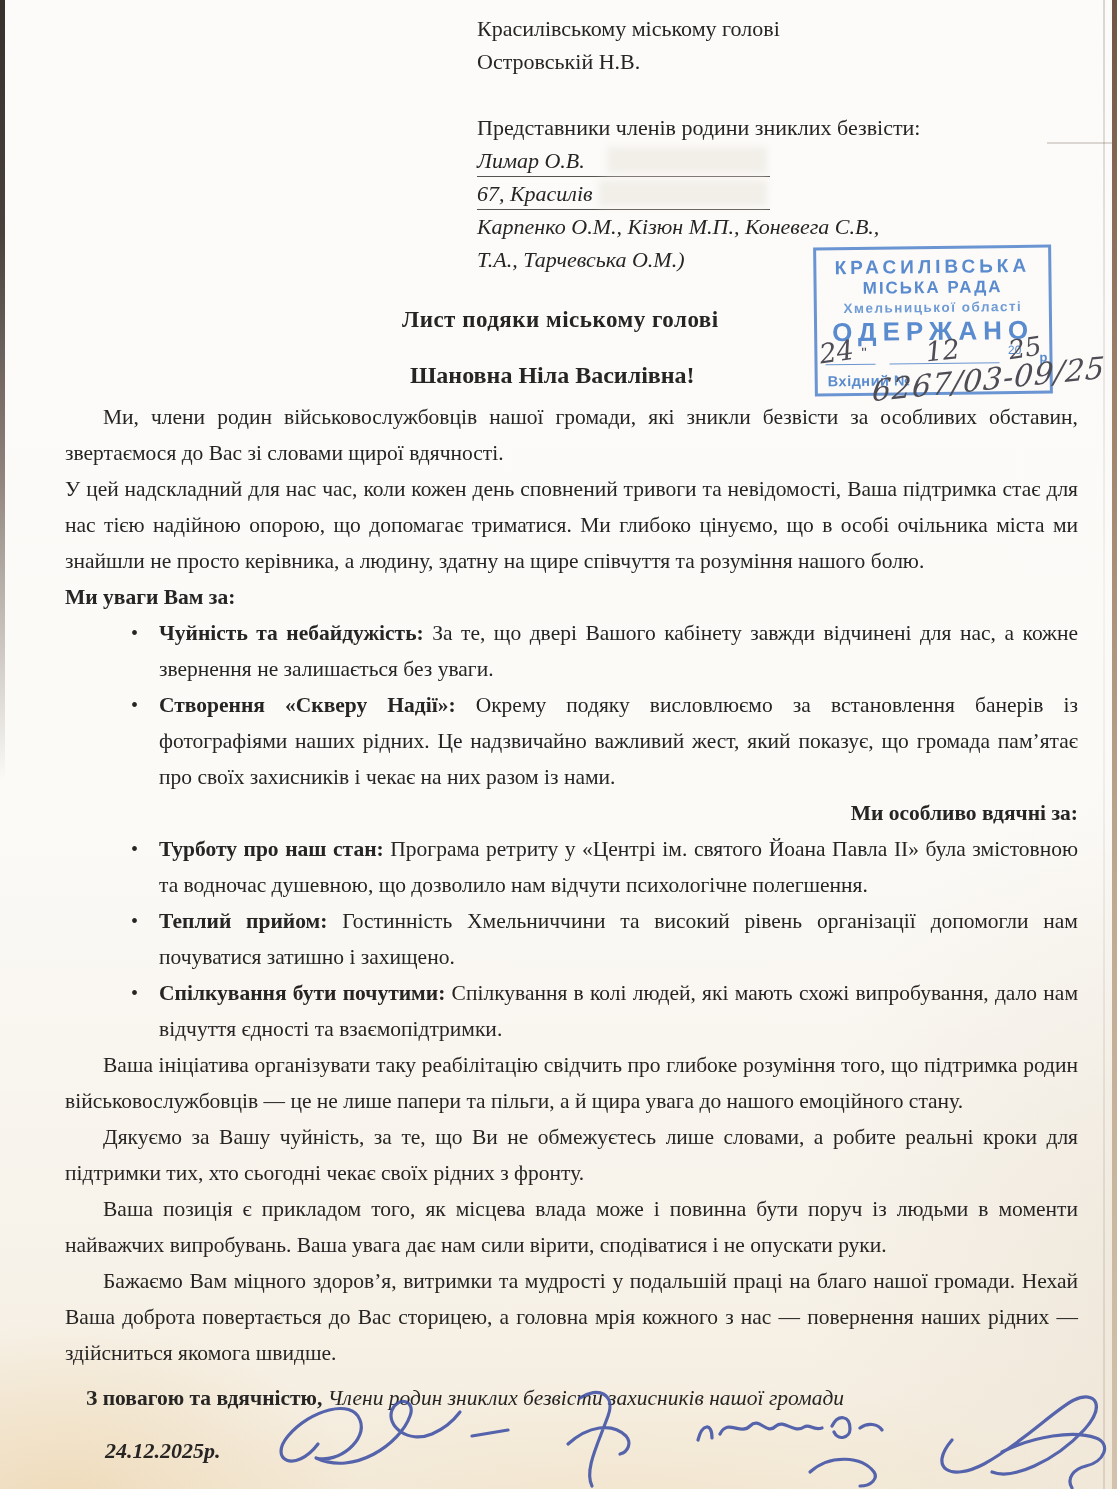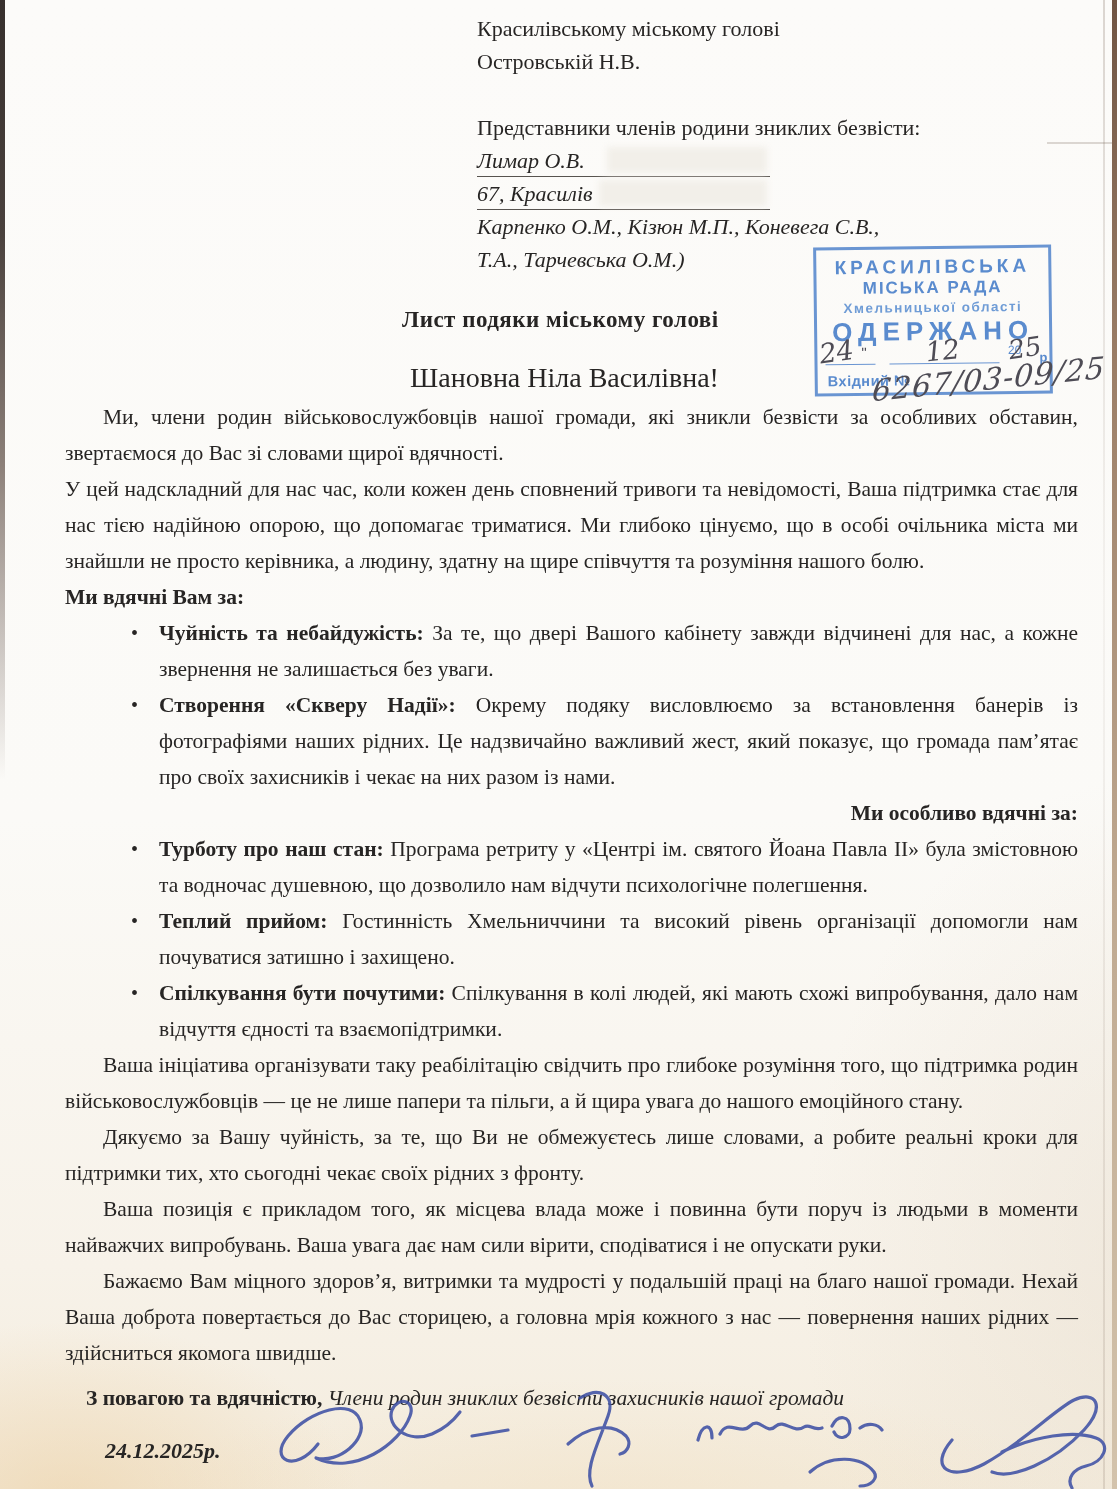--- a/index.html
+++ b/index.html
@@ -57,21 +57,21 @@
   .st-year  { position:absolute; right:28px; bottom:11px; font-size:12px; font-weight:normal; color:#5a8bce; }
   .hw-year  { position:absolute; right:8px; top:-9px; font-size:26px; transform:rotate(-8deg); }
   .st-r     { position:absolute; right:2px; bottom:3px; font-size:13px; font-weight:bold; color:#5a8bce; }
   .stamp-inrow { position:relative; height:24px; margin-top:2px; text-align:left; padding-left:10px; }
   .st-in-label { font-size:14.5px; font-weight:bold; letter-spacing:0.5px; }
   .hw-number { position:absolute; left:54px; top:-10px; width:260px; font-size:30px;
                transform:rotate(-5deg) skewX(-10deg); letter-spacing:1px; white-space:nowrap; }
 
   
   .doc-title  { position:absolute; left:402px; top:307px; font-size:23px; font-weight:bold; letter-spacing:0.5px; }
-  .salutation { position:absolute; left:410px; top:362px; font-size:28px; font-weight:normal; }
+  .salutation { position:absolute; left:410px; top:362px; font-size:24px; font-weight:bold; }
 
   
   .body { position:absolute; left:65px; top:399px; width:1013px; font-size:21.5px; line-height:36px; text-align:justify; }
   .p { text-indent:38px; }
   .p-noindent { text-indent:0; }
   .h-bold { font-weight:bold; text-align:left; }
   .h-indent { padding-left:70px;text-align:right; }
   ul.blist { list-style:none; }
   ul.blist li { position:relative; padding-left:94px; }
   ul.blist li .dot { position:absolute; left:66px; top:0; font-size:20px; }
@@ -132,21 +132,21 @@
       <span class="hand hw-number">6267/03-09/25</span>
     </div>
   </div>
 
   <div class="doc-title">Лист подяки міському голові</div>
   <div class="salutation">Шановна Ніла Василівна!</div>
 
   <div class="body">
     <p class="p">Ми, члени родин військовослужбовців нашої громади, які зникли безвісти за особливих обставин, звертаємося до Вас зі словами щирої вдячності.</p>
     <p class="p p-noindent">У цей надскладний для нас час, коли кожен день сповнений тривоги та невідомості, Ваша підтримка стає для нас тією надійною опорою, що допомагає триматися. Ми глибоко цінуємо, що в особі очільника міста ми знайшли не просто керівника, а людину, здатну на щире співчуття та розуміння нашого болю.</p>
-    <p class="h-bold">Ми вдячні Вам за:</p>
+    <p class="h-bold">Ми уваги Вам за:</p>
     <ul class="blist">
       <li>
         <span class="dot">•</span><span class="lead">Чуйність та небайдужість:</span><span> За те, що двері Вашого кабінету завжди відчинені для нас, а кожне звернення не залишається без уваги.</span>
       </li>
       <li>
         <span class="dot">•</span><span class="lead">Створення «Скверу Надії»:</span><span> Окрему подяку висловлюємо за встановлення банерів із фотографіями наших рідних. Це надзвичайно важливий жест, який показує, що громада пам’ятає про своїх захисників і чекає на них разом із нами.</span>
       </li>
     </ul>
     <p class="h-bold h-indent">Ми особливо вдячні за:</p>
     <ul class="blist">

